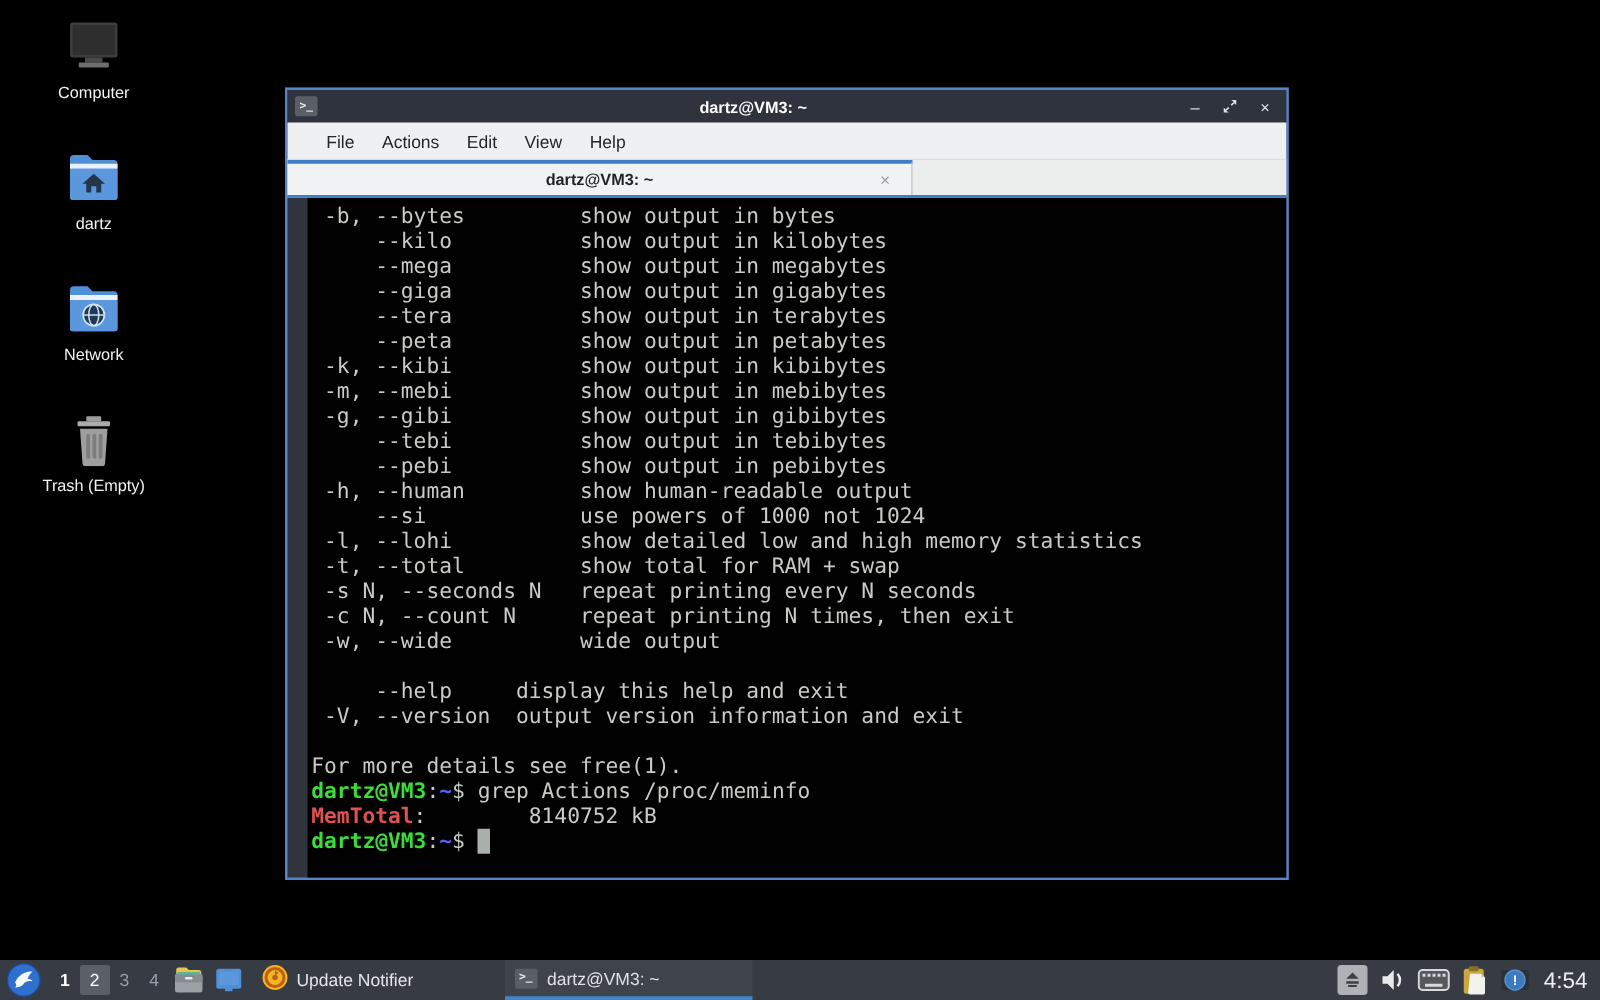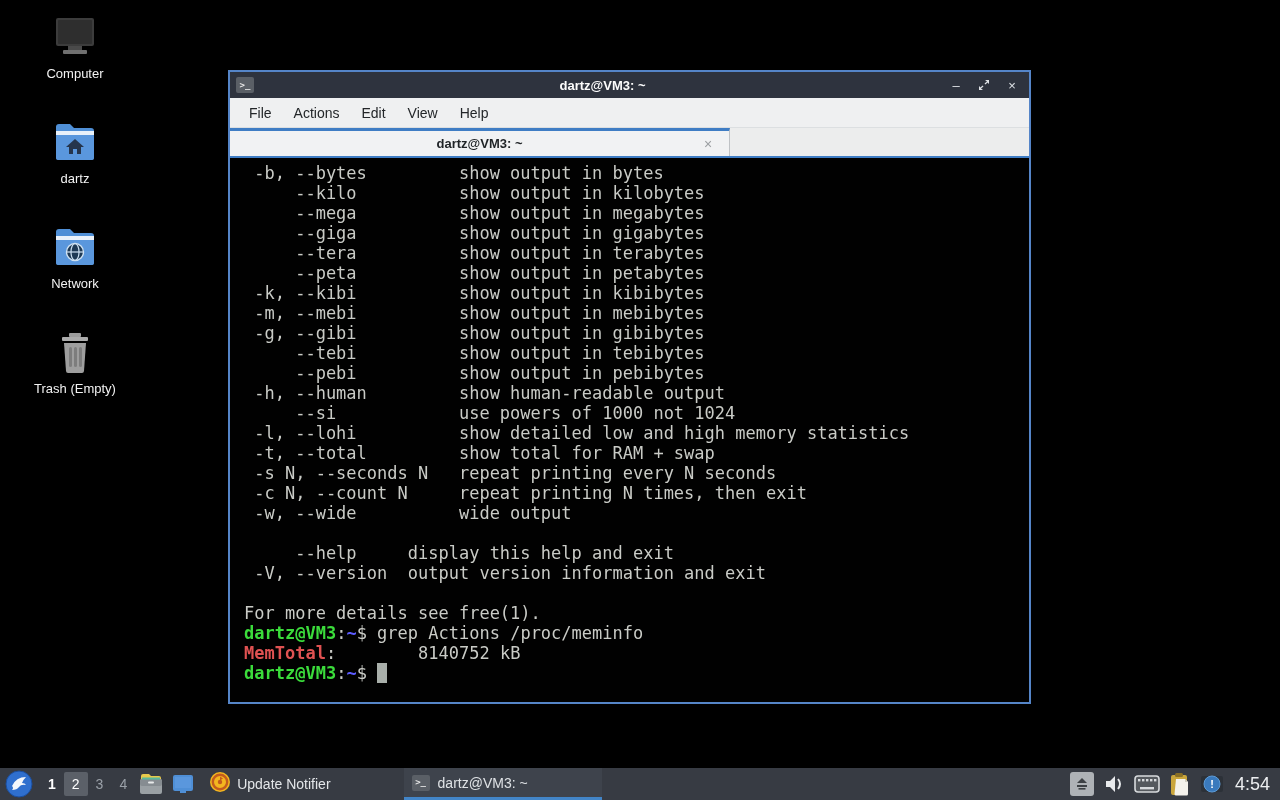--- a/index.html
+++ b/index.html
@@ -46,21 +46,21 @@
   .titlebar .title {
     flex:1; text-align:center; color:#fcfcfc; font-weight:bold; font-size:13px;
   }
   .win-controls { display:flex; align-items:center; gap:6px; }
   .win-btn {
     width:22px; height:18px; display:inline-flex; align-items:center; justify-content:center;
     color:#dfe3e7; font-size:13px; cursor:pointer;
   }
   .menubar {
     height:30px; background:#eff0f1; border-bottom:1px solid #dcdfe1;
-    display:flex; align-items:center; padding-left:8px; flex:0 0 auto;
+    display:flex; align-items:center; padding-left:20px; flex:0 0 auto;
   }
   .menu-item {
     padding:4px 11px; font-size:14px; color:#232629; cursor:pointer; border-radius:2px;
   }
   .tabbar {
     height:30px; background:#e6e7e9; position:relative; flex:0 0 auto;
     border-bottom:2px solid #3f7dc4;
     display:flex;
   }
   .tab-active {
@@ -73,21 +73,22 @@
   .tab-close {
     position:absolute; right:12px; top:4px; width:18px; height:18px;
     color:#9b9ea1; font-size:14px; display:flex; align-items:center; justify-content:center;
     cursor:pointer;
   }
   .tab-rest { flex:1; background:#eceded; }
 
   
   .terminal {
     flex:1; background:#010101; overflow:hidden; cursor:text;
-    padding:5px 0 0 14px;
+    padding:5px 0 0 3px;
+    margin-left:16px;
   }
   .term-line {
     font-family:"DejaVu Sans Mono", monospace;
     font-size:17px; line-height:20px; min-height:20px;
     white-space:pre; color:#c9cbc6;
   }
   .c-fg     { color:#c9cbc6; }
   .c-green  { color:#3bdc3b; font-weight:bold;text-align:center; }
   .c-blue   { color:#5c5cff; font-weight:bold; }
   .c-red    { color:#e05252; font-weight:bold; }

